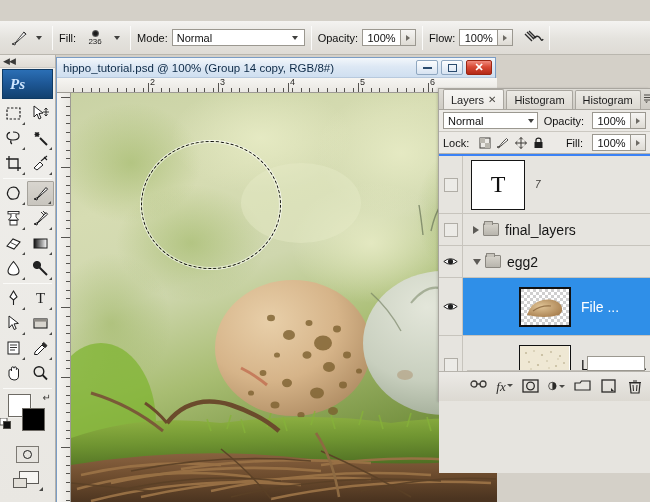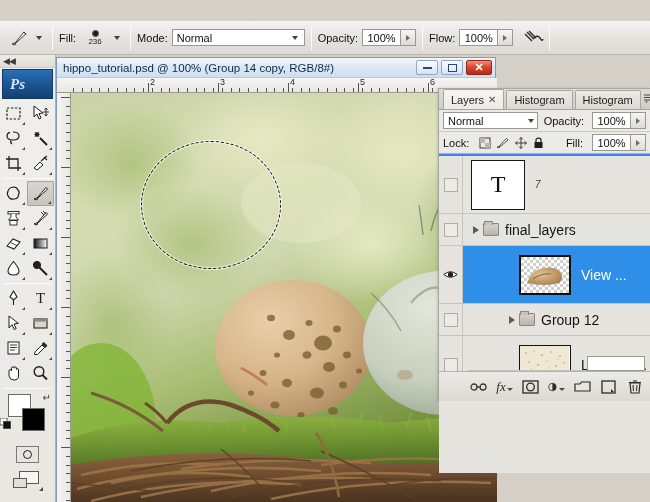--- a/index.html
+++ b/index.html
@@ -278,21 +278,21 @@
   }
   .layer-name { font-size:14px; color:#151515; white-space:nowrap;text-align:right; }
   .layer-badge { font-size:10px; color:#3c3a37; font-style:italic; margin-left:10px; }
   #panel-footer {
     position:absolute; left:0; bottom:0; width:212px; height:30px;
     background: linear-gradient(to bottom,#eceae6,#dcd9d2);
     border-top:1px solid #b6b3ac;
     display:flex; align-items:center; justify-content:flex-end;
     gap:9px; padding-right:8px;
   }
-  .foot-ico { width:17px;height:16px; display:flex;align-items:center;justify-content:center; }
+  .foot-ico { width:17px;height:16px; display:flex;align-items:flex-start;justify-content:center; }
   #footer-field {
     position:absolute; right:6px; top:-16px; width:58px; height:15px;
     background:#fff; border:1px solid #9b9890;
   }
   #hrule-above-footer {
     position:absolute; left:28px; right:6px; bottom:30px; height:1px; background:#c4c1ba;
   }
 </style>
 </head>
 <body>
@@ -895,20 +895,31 @@
 
       <div class="layer-row">
         <div class="eye-cell">
           <span class="eye-box"></span>
         </div>
         <span class="disc-tri" style="margin-left:10px;"></span>
         <span class="folder-ico"></span>
         <span class="layer-name">final_layers</span>
       </div>
 
+      <div class="layer-row">
+        <div class="eye-cell">
+          <svg width="15" height="11" viewBox="0 0 15 11">
+            <path d="M0.8 5.5 Q7.5 0 14.2 5.5 Q7.5 11 0.8 5.5 Z" fill="#fff" stroke="#1f1f1f" stroke-width="1"></path>
+            <circle cx="7.5" cy="5.5" r="2.6" fill="#1f1f1f"></circle>
+          </svg>
+        </div>
+        <span class="disc-tri open" style="margin-left:10px;"></span>
+        <span class="folder-ico"></span>
+        <span class="layer-name">egg2</span>
+      </div>
 
 
       <div class="layer-row tall selected">
         <div class="eye-cell" style="background:#e6e4df;">
           <svg width="15" height="11" viewBox="0 0 15 11">
             <path d="M0.8 5.5 Q7.5 0 14.2 5.5 Q7.5 11 0.8 5.5 Z" fill="#fff" stroke="#1f1f1f" stroke-width="1"></path>
             <circle cx="7.5" cy="5.5" r="2.6" fill="#1f1f1f"></circle>
           </svg>
         </div>
         <div style="display:flex;align-items:center;padding-left:56px;">
@@ -923,33 +934,25 @@
                 <radialGradient id="thg" cx="0.4" cy="0.4" r="0.7">
                   <stop offset="0" stop-color="#e0c496"></stop>
                   <stop offset="1" stop-color="#a67d4d"></stop>
                 </radialGradient>
               </defs>
               <rect width="48" height="36" fill="url(#checker)"></rect>
               <path d="M6 26 Q10 13 22 11 Q34 9 40 16 Q43 22 38 26 Q24 30 6 26 Z" fill="url(#thg)"></path>
               <path d="M12 22 Q20 16 30 17" stroke="#7d5a32" stroke-width="1.2" fill="none" opacity="0.7"></path>
             </svg>
           </div>
-          <span class="layer-name" style="margin-left:10px;">View ...</span>
+          <span class="layer-name" style="margin-left:10px;">File ...</span>
         </div>
       </div>
 
 
-      <div class="layer-row">
-        <div class="eye-cell">
-          <span class="eye-box"></span>
-        </div>
-        <span class="disc-tri" style="margin-left:46px;"></span>
-        <span class="folder-ico"></span>
-        <span class="layer-name">Group 12</span>
-      </div>
 
       <div class="layer-row tall">
         <div class="eye-cell">
           <span class="eye-box"></span>
         </div>
         <div style="display:flex;align-items:center;padding-left:56px;">
           <div class="thumb t-img2" style="border:1.5px solid #111;">
             <svg width="49" height="37" viewBox="0 0 49 37">
               <rect width="49" height="37" fill="#efe8d4"></rect>
               <g fill="#b9ae8c" opacity="0.8">

